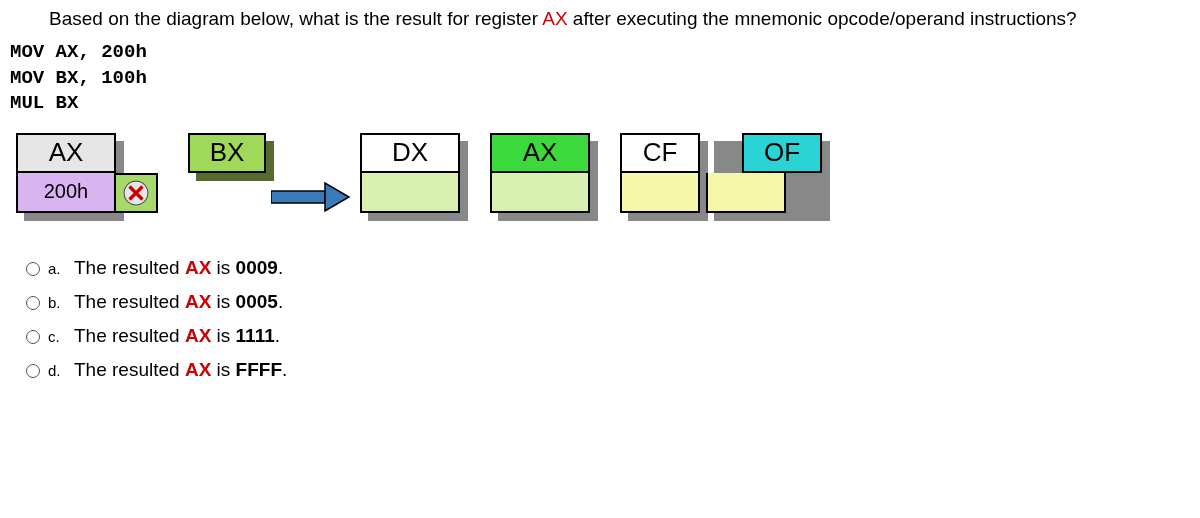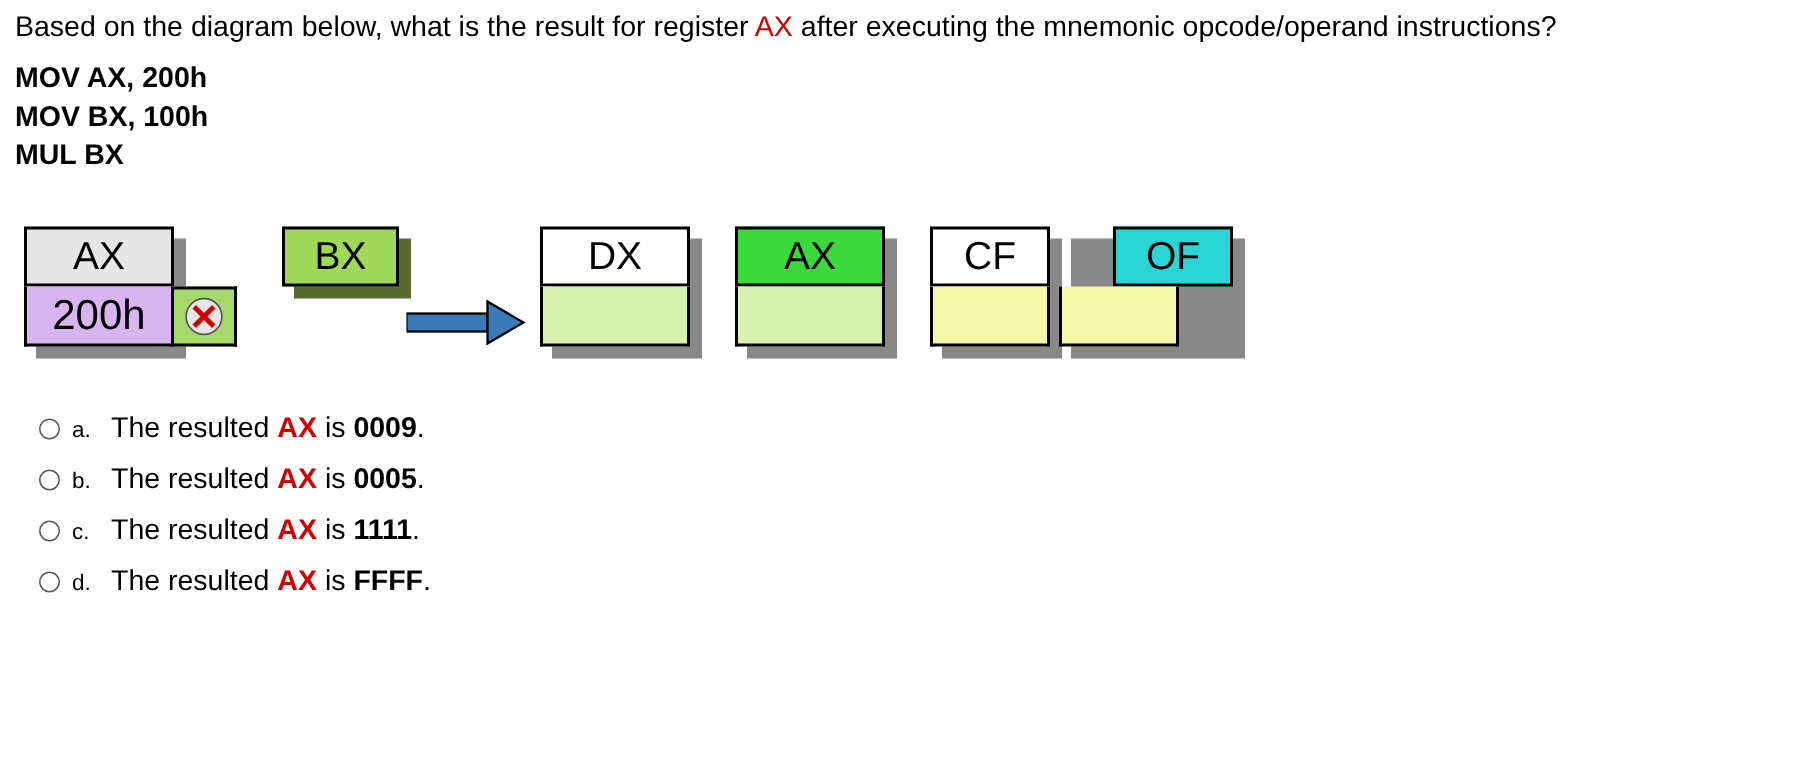--- a/index.html
+++ b/index.html
@@ -5,39 +5,39 @@
   * { box-sizing: border-box; }
   body {
     font-family: Arial, sans-serif;
     font-size: 19px;
     margin: 0;
     padding: 8px 10px;
     background: #fff;
     color: #000;
     width: 1200px;
   }
-  .question-line { color: #000; margin-bottom: 10px; }
+  .question-line { color: #000; margin-bottom: 10px; margin-left: 39px; }
   .question-line .reg-ax { color: #cc0000; }
-  .code-block { font-weight: bold; margin-bottom: 34px; line-height: 1.35; }
+  .code-block { font-weight: bold; margin-bottom: 16px; line-height: 1.35; font-family: Liberation Mono, monospace; }
   .diagram {
     display: flex;
     align-items: flex-start;
     gap: 0;
     margin-left: 6px;
     margin-bottom: 40px;
   }
   .reg-group { display: flex; align-items: flex-start; }
   .reg-col { display: flex; flex-direction: column; }
   .cell {
     border: 2px solid #000;
     height: 40px;
     display: flex;
     align-items: center;
     justify-content: center;
-    font-size: 28px;
+    font-size: 20px;
     font-weight: 400;
   }
   .hdr { font-size: 26px; }
   .shadow {
     position: relative;
   }
   .shadow::after {
     content: "";
     position: absolute;
     right: -8px;

